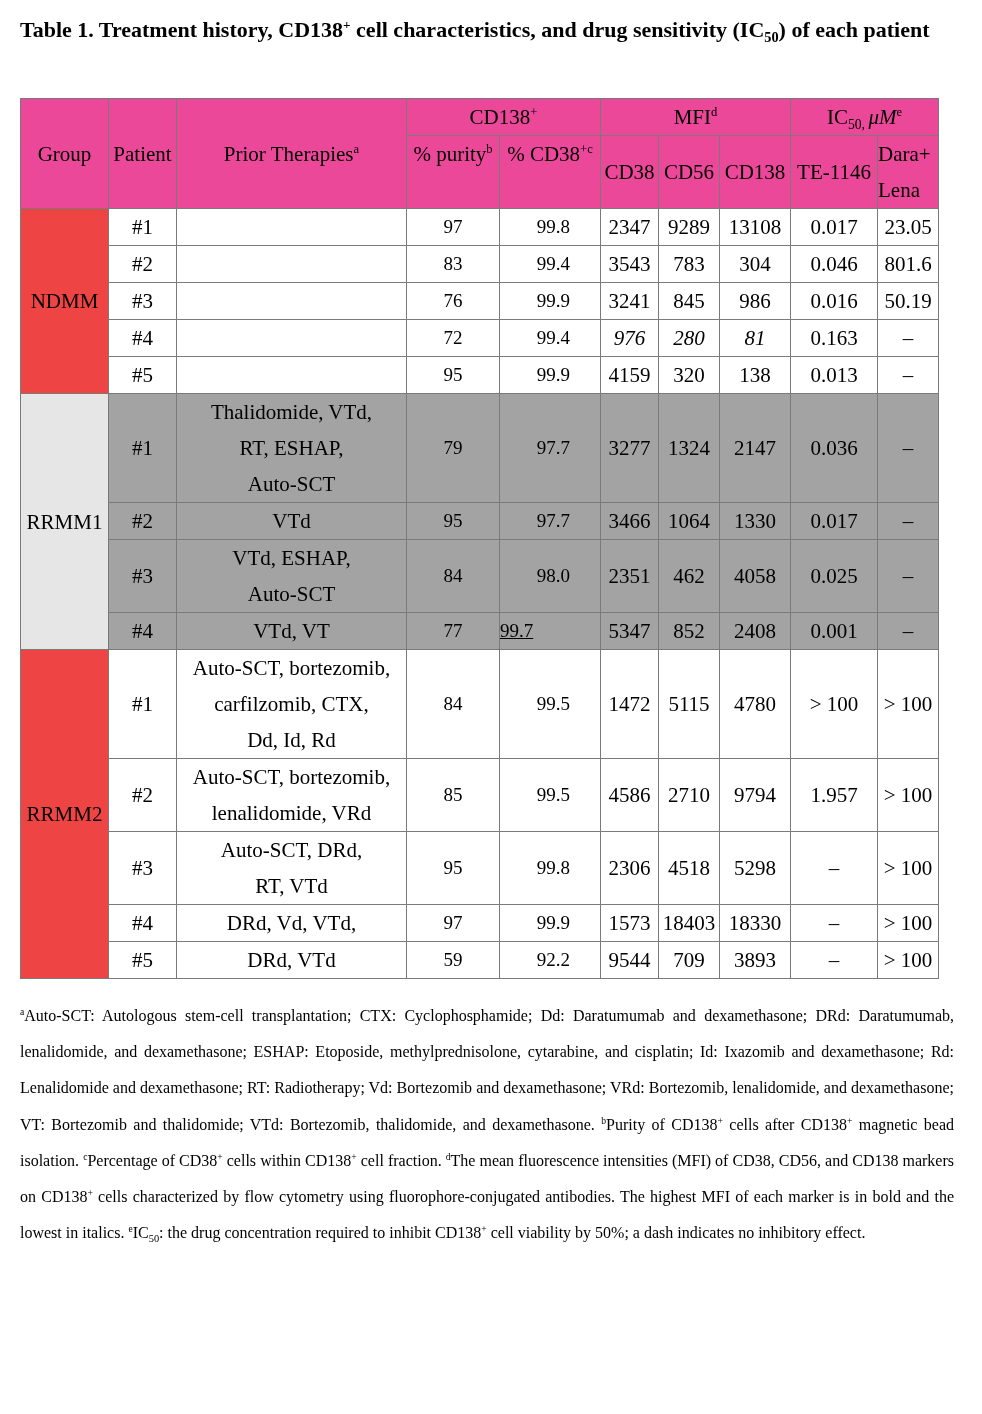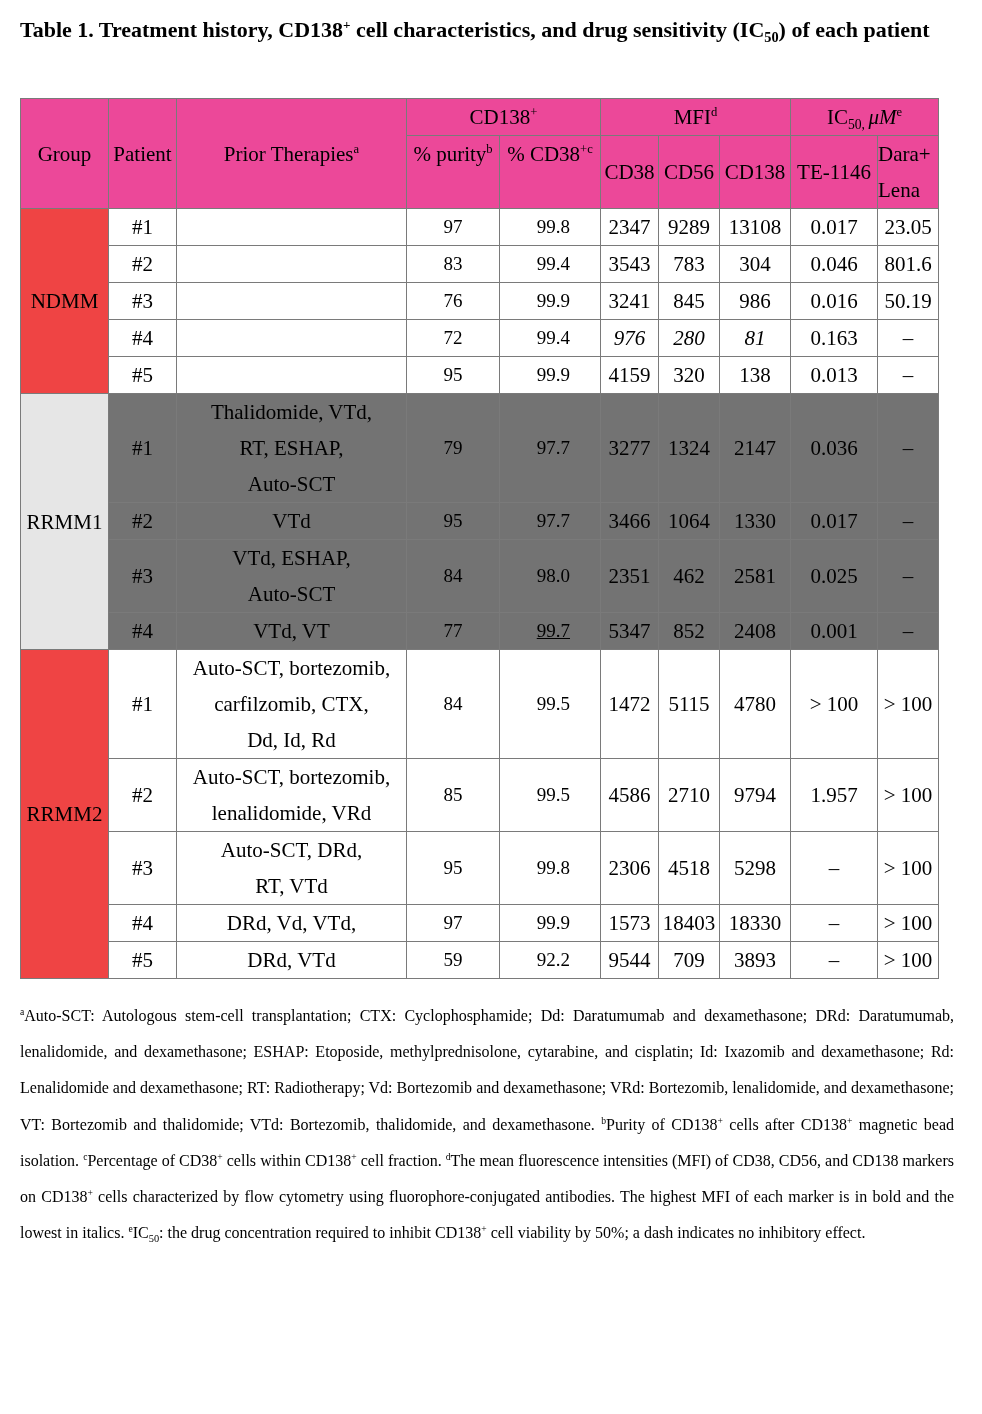--- a/index.html
+++ b/index.html
@@ -17,21 +17,21 @@
   table.t {
     position: absolute; left: 20px; top: 98px;
     border-collapse: collapse; table-layout: fixed;
     font-size: 21px; line-height: 36px;
   }
   table.t td, table.t th {
     border: 1px solid #7a7a7a; padding: 0; text-align: center;
     font-weight: normal; white-space: nowrap; overflow: visible;
   }
   .hdr td, .hdr th { background: #ec4899; }
-  .shade td { background: #737373; }
+  .shade td { background: #a3a3a3; }
   .white td { background: #ffffff; }
   td.grp { background: #ef4444; }
   td.grp.shaded { background: #e6e6e6; }
   .smallnum { font-size: 19px; }
   .b { font-weight: bold; }
   .i { font-style: italic; }
   .foot {
     position: absolute; left: 20px; top: 998px; width: 934px;
     font-size: 16px; line-height: 36.2px; text-align: justify;
   }
@@ -154,29 +154,29 @@
         <td>0.017</td>
         <td>–</td>
       </tr>
       <tr class="shade">
         <td>#3</td>
         <td><span>VTd, ESHAP,</span><br><span>Auto-SCT</span></td>
         <td class="smallnum">84</td>
         <td class="smallnum" style="text-align: right; padding-right: 30px;">98.0</td>
         <td>2351</td>
         <td>462</td>
-        <td>2581</td>
+        <td>4058</td>
         <td>0.025</td>
         <td>–</td>
       </tr>
       <tr class="shade">
         <td>#4</td>
         <td><span>VTd, VT</span></td>
         <td class="smallnum">77</td>
-        <td class="smallnum" style="text-align: right; padding-right: 30px; text-decoration: underline;">99.7</td>
+        <td class="smallnum" style="text-align: left; padding-right: 30px; text-decoration: underline;">99.7</td>
         <td>5347</td>
         <td>852</td>
         <td>2408</td>
         <td>0.001</td>
         <td>–</td>
       </tr>
       <tr class="white">
         <td rowspan="5" class="grp">RRMM2</td>
         <td>#1</td>
         <td><span>Auto-SCT, bortezomib,</span><br><span>carfilzomib, CTX,</span><br><span>Dd, Id, Rd</span></td>

